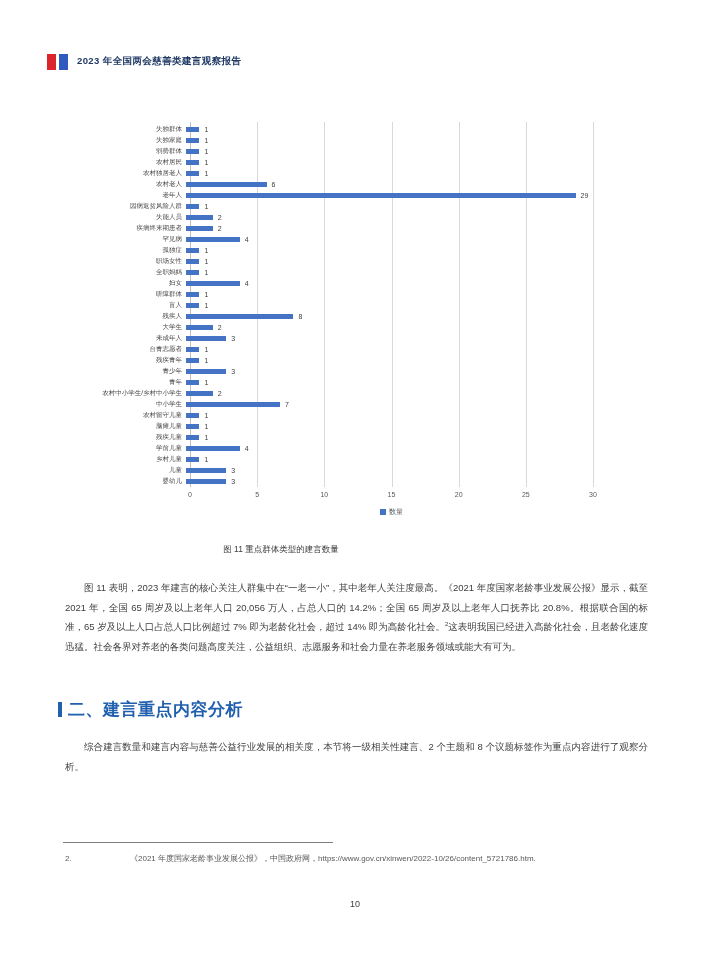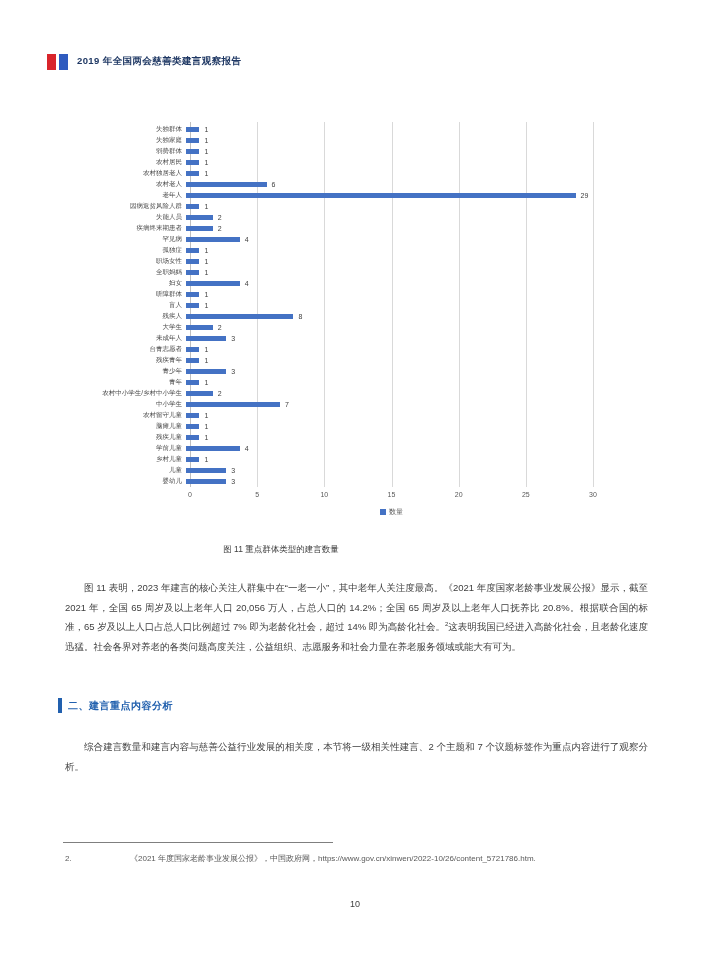--- a/index.html
+++ b/index.html
@@ -40,39 +40,39 @@
   
   .bodyp { position:absolute; left:65px; width:583px; font-size:9.5px; line-height:19.6px;
            color:#404040; text-align:justify; text-indent:2em; }
   .p1 { top:578px; }
   .p2 { top:737px; }
   .bodyp sup { font-size:6px; vertical-align:super; line-height:0; }
 
   
   .h2 { position:absolute; left:58px; top:698px; display:flex; align-items:center; }
   .h2bar { width:4px; height:15px; margin-right:6px; background:#2160AE; }
-  .h2text { font-size:10px; font-weight:bold; color:#2160AE; letter-spacing:0.5px; }
+  .h2text { font-size:17px; font-weight:bold; color:#2160AE; letter-spacing:0.5px; }
 
   
   .footrule { position:absolute; left:63px; top:842px; width:270px; border-top:1px solid #7f7f7f; }
   .footnote { position:absolute; left:65px; top:852px; width:582px; font-size:8px; color:#595959; display:flex; line-height:13px; }
   .fn-num { width:23px; flex:none; }
   .fn-text { flex:1;margin-left:42px; }
 
   .pagenum { position:absolute; top:899px; left:0; width:710px; text-align:center; font-size:9px; color:#404040; }
 </style>
 </head>
 <body>
 
 <div class="page">
 
   <div class="header">
     <span class="sq red" style="background: rgb(217, 37, 43);"></span>
     <span class="sq blue" style="background: rgb(47, 91, 191);"></span>
-    <span class="htitle" style="color: rgb(31, 56, 100);">2019 年全国两会慈善类建言观察报告</span>
+    <span class="htitle" style="color: rgb(31, 56, 100);">2023 年全国两会慈善类建言观察报告</span>
   </div>
 
   <div class="chart">
     <div class="plot">
       <div class="gridlines">
           <div class="gline zero" style="left: 0%;"></div>
           <div class="gline" style="left: 16.6667%;"></div>
           <div class="gline" style="left: 33.3333%;"></div>
           <div class="gline" style="left: 50%;"></div>
           <div class="gline" style="left: 66.6667%;"></div>
@@ -330,21 +330,21 @@
 
   <div class="caption">图 11 重点群体类型的建言数量</div>
 
   <p class="bodyp p1"><span>图 11 表明，2023 年建言的核心关注人群集中在“一老一小”，其中老年人关注度最高。《2021 年度国家老龄事业发展公报》显示，截至 2021 年，全国 65 周岁及以上老年人口 20,056 万人，占总人口的 14.2%；全国 65 周岁及以上老年人口抚养比 20.8%。根据联合国的标准，65 岁及以上人口占总人口比例超过 7% 即为老龄化社会，超过 14% 即为高龄化社会。</span><sup>2</sup><span>这表明我国已经进入高龄化社会，且老龄化速度迅猛。社会各界对养老的各类问题高度关注，公益组织、志愿服务和社会力量在养老服务领域或能大有可为。</span></p>
 
   <div class="h2">
     <span class="h2bar" style="background: rgb(33, 96, 174);"></span>
     <span class="h2text" style="color: rgb(33, 96, 174);">二、建言重点内容分析</span>
   </div>
 
-  <p class="bodyp p2">综合建言数量和建言内容与慈善公益行业发展的相关度，本节将一级相关性建言、2 个主题和 7 个议题标签作为重点内容进行了观察分析。</p>
+  <p class="bodyp p2">综合建言数量和建言内容与慈善公益行业发展的相关度，本节将一级相关性建言、2 个主题和 8 个议题标签作为重点内容进行了观察分析。</p>
 
   <div class="footrule"></div>
 
   <div class="footnote">
     <span class="fn-num">2.</span>
     <span class="fn-text">《2021 年度国家老龄事业发展公报》，中国政府网，https://www.gov.cn/xinwen/2022-10/26/content_5721786.htm.</span>
   </div>
 
   <div class="pagenum">10</div>
 

